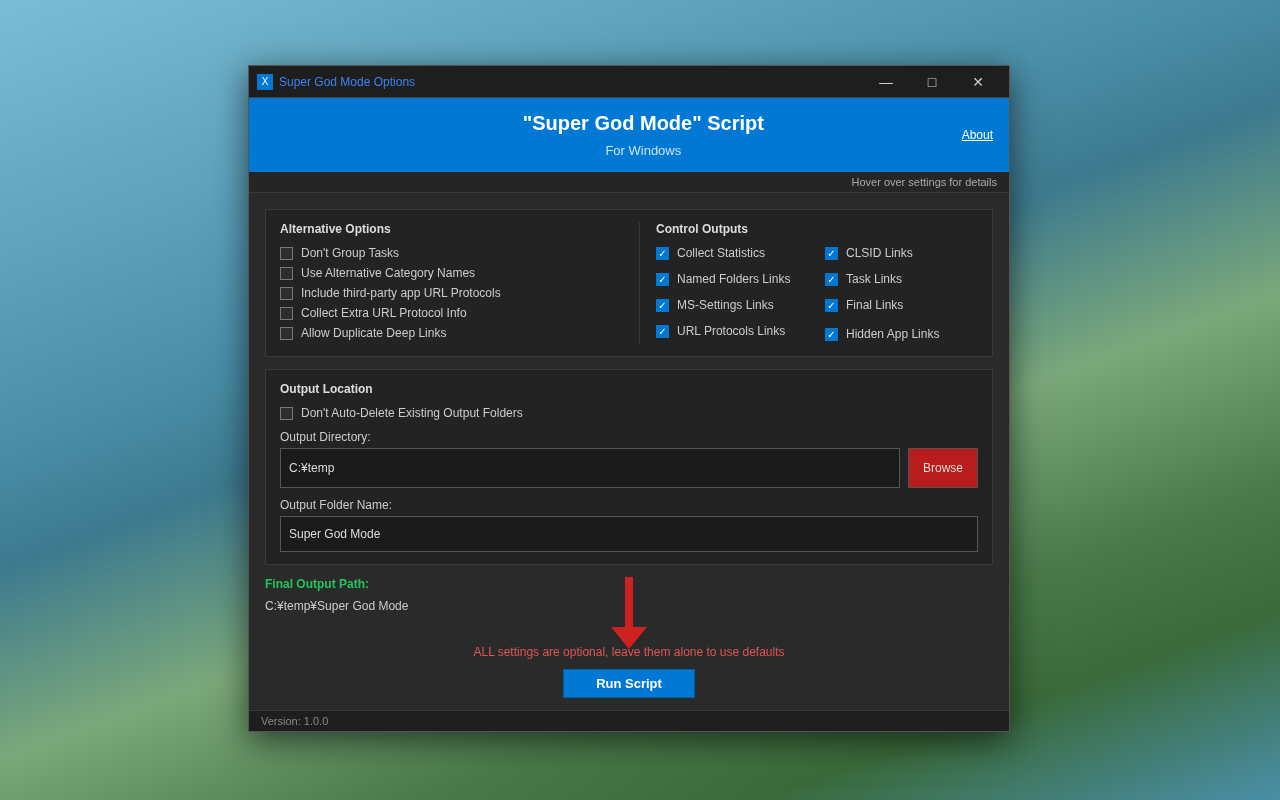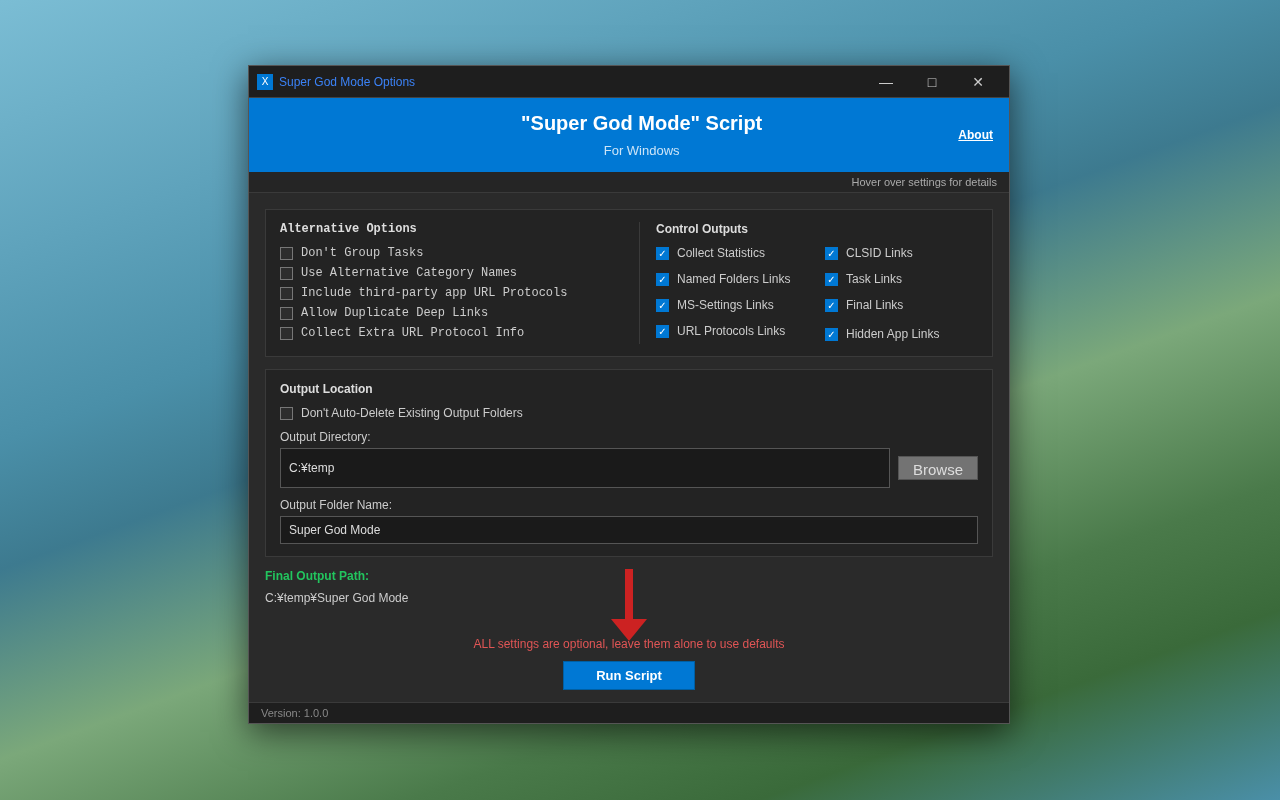--- a/index.html
+++ b/index.html
@@ -96,21 +96,20 @@
       margin-top: 8px;
     }
     .about-btn {
       color: white;
       font-size: 12px;
       background: transparent;
       border: none;
       cursor: pointer;
       text-decoration: underline;
       padding: 0;
-      font-weight: bold;
     }
 
     
     .tooltip-bar {
       background: #252525;
       padding: 4px 12px;
       text-align: right;
       color: #aaa;
       font-size: 11px;
       border-bottom: 1px solid #3a3a3a;
@@ -137,21 +136,20 @@
     }
 
     
     .two-cols {
       display: flex;
       gap: 0;
     }
     .col-left {
       flex: 0 0 360px;
       border-right: 1px solid #3a3a3a;
-      font-family: Liberation Mono, monospace;
     }
     .col-right {
       flex: 1;
       padding-left: 16px;
     }
 
     
     .checkbox-item {
       display: flex;
       align-items: center;
@@ -216,38 +214,38 @@
       background: #1a1a1a;
       border: 1px solid #555;
       color: #ddd;
       padding: 5px 8px;
       font-size: 12px;
       height: 40px;
       outline: none;
     }
 
     .browse-btn {
-      background: #737373;
+      background: #b91c1c;
       border: 1px solid #555;
       color: #ddd;
       padding: 4px 14px;
-      font-size: 15px;
-      height: 24px;
+      font-size: 12px;
+      height: 40px;
       cursor: pointer;
       white-space: nowrap;
     }
 
     .folder-name-input {
       width: 100%;
       background: #1a1a1a;
       border: 1px solid #555;
       color: #ddd;
       padding: 5px 8px;
       font-size: 12px;
-      height: 28px;
+      height: 36px;
       outline: none;
     }
 
     
     .final-path-section {
       padding: 0 0 8px 0;
     }
     .final-path-label {
       color: #22c55e;
       font-size: 12px;
@@ -364,25 +362,25 @@
           <div class="checkbox-item">
             <div class="cb unchecked"></div>
             <span>Use Alternative Category Names</span>
           </div>
           <div class="checkbox-item">
             <div class="cb unchecked"></div>
             <span>Include third-party app URL Protocols</span>
           </div>
           <div class="checkbox-item">
             <div class="cb unchecked"></div>
-            <span>Allow Duplicate Deep Links</span>
+            <span>Collect Extra URL Protocol Info</span>
           </div>
           <div class="checkbox-item">
             <div class="cb unchecked"></div>
-            <span>Collect Extra URL Protocol Info</span>
+            <span>Allow Duplicate Deep Links</span>
           </div>
         </div>
 
         <div class="col-right">
           <div class="section-title">Control Outputs</div>
           <div class="right-grid">
             <div class="checkbox-item">
               <div class="cb checked">✓</div>
               <span>Collect Statistics</span>
             </div>

